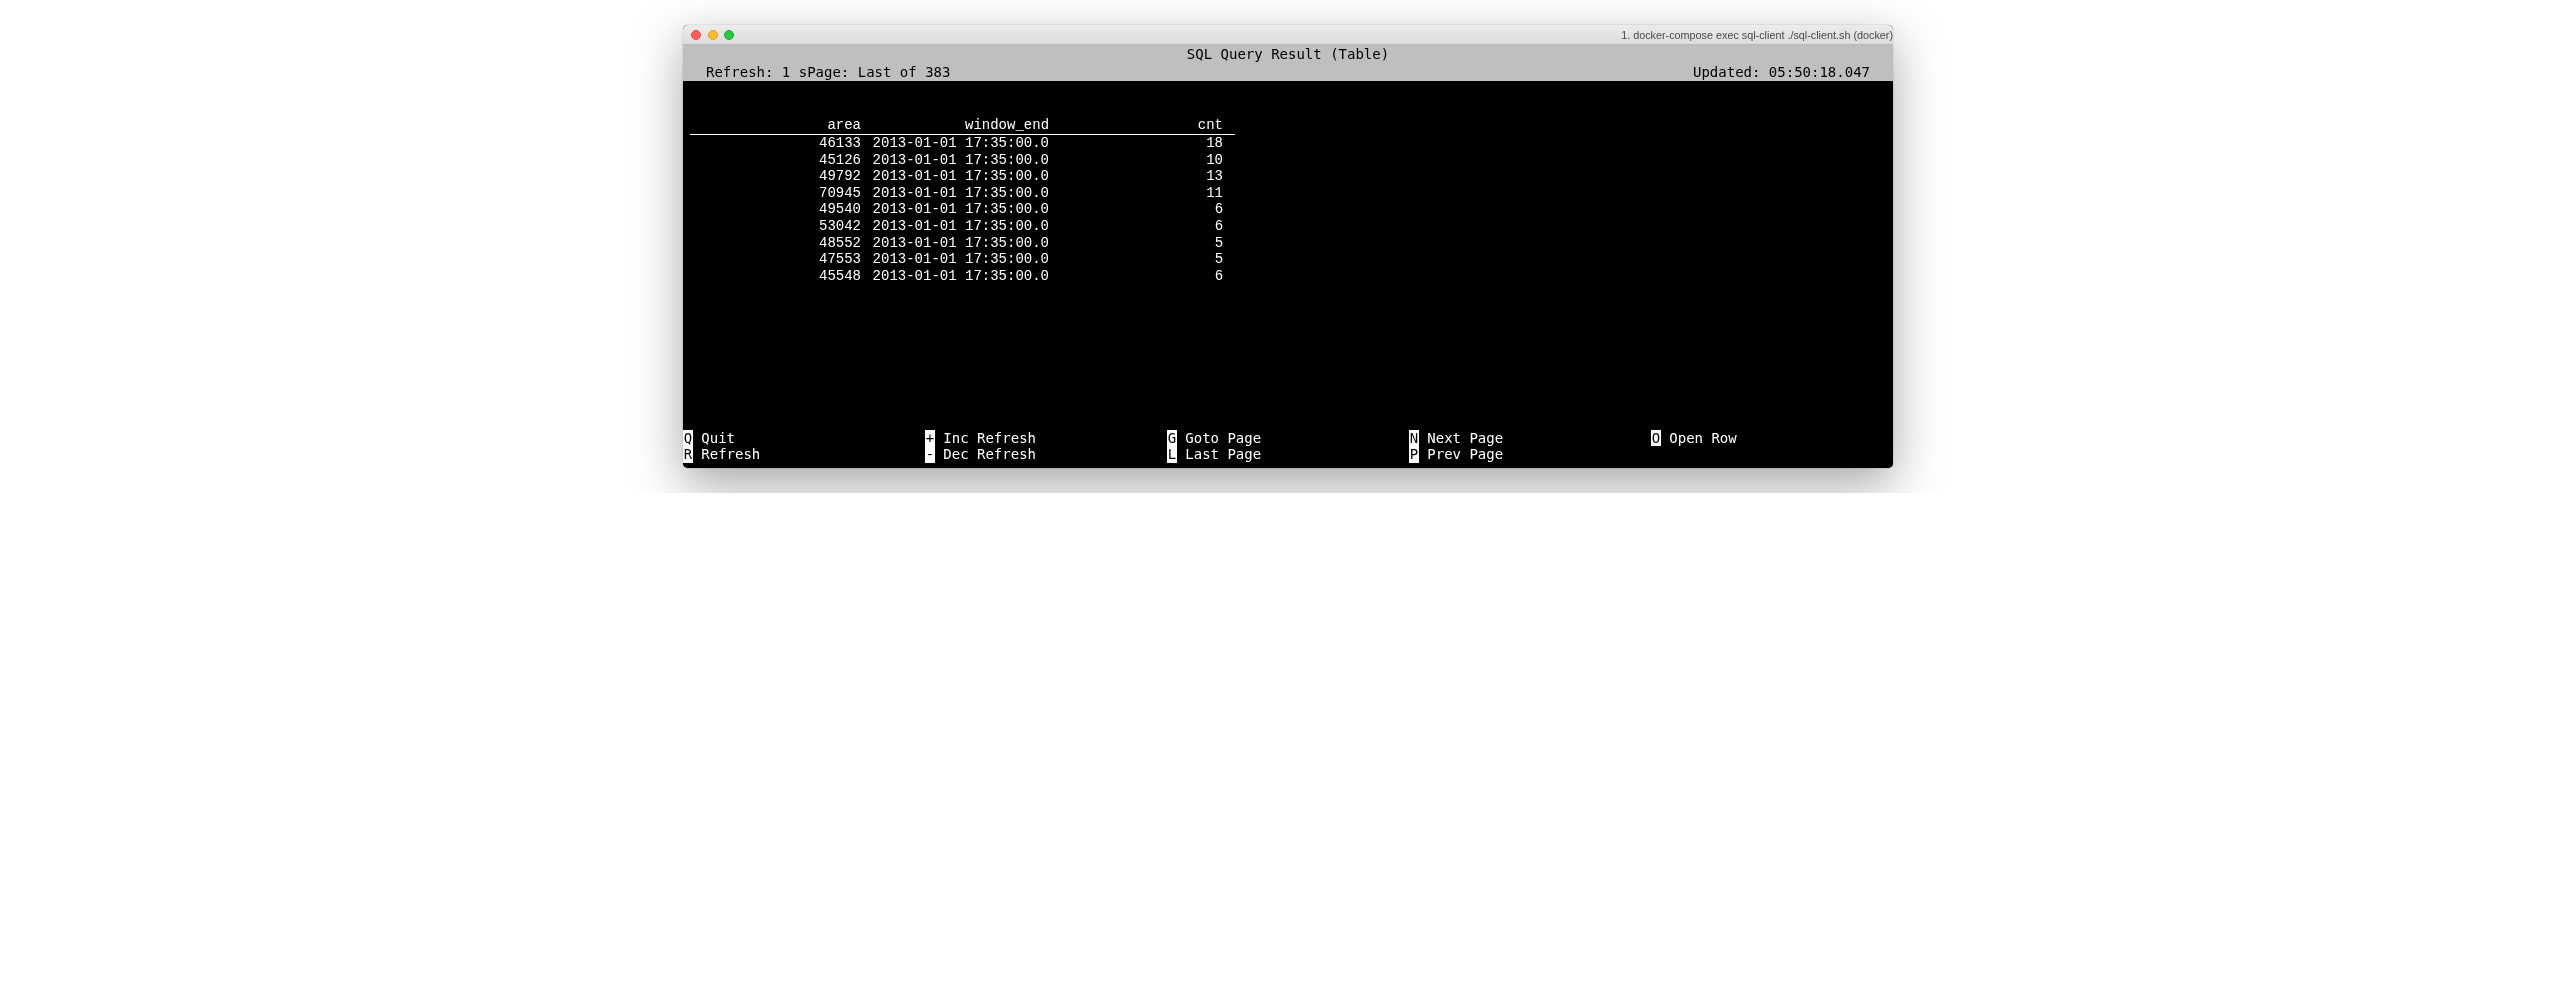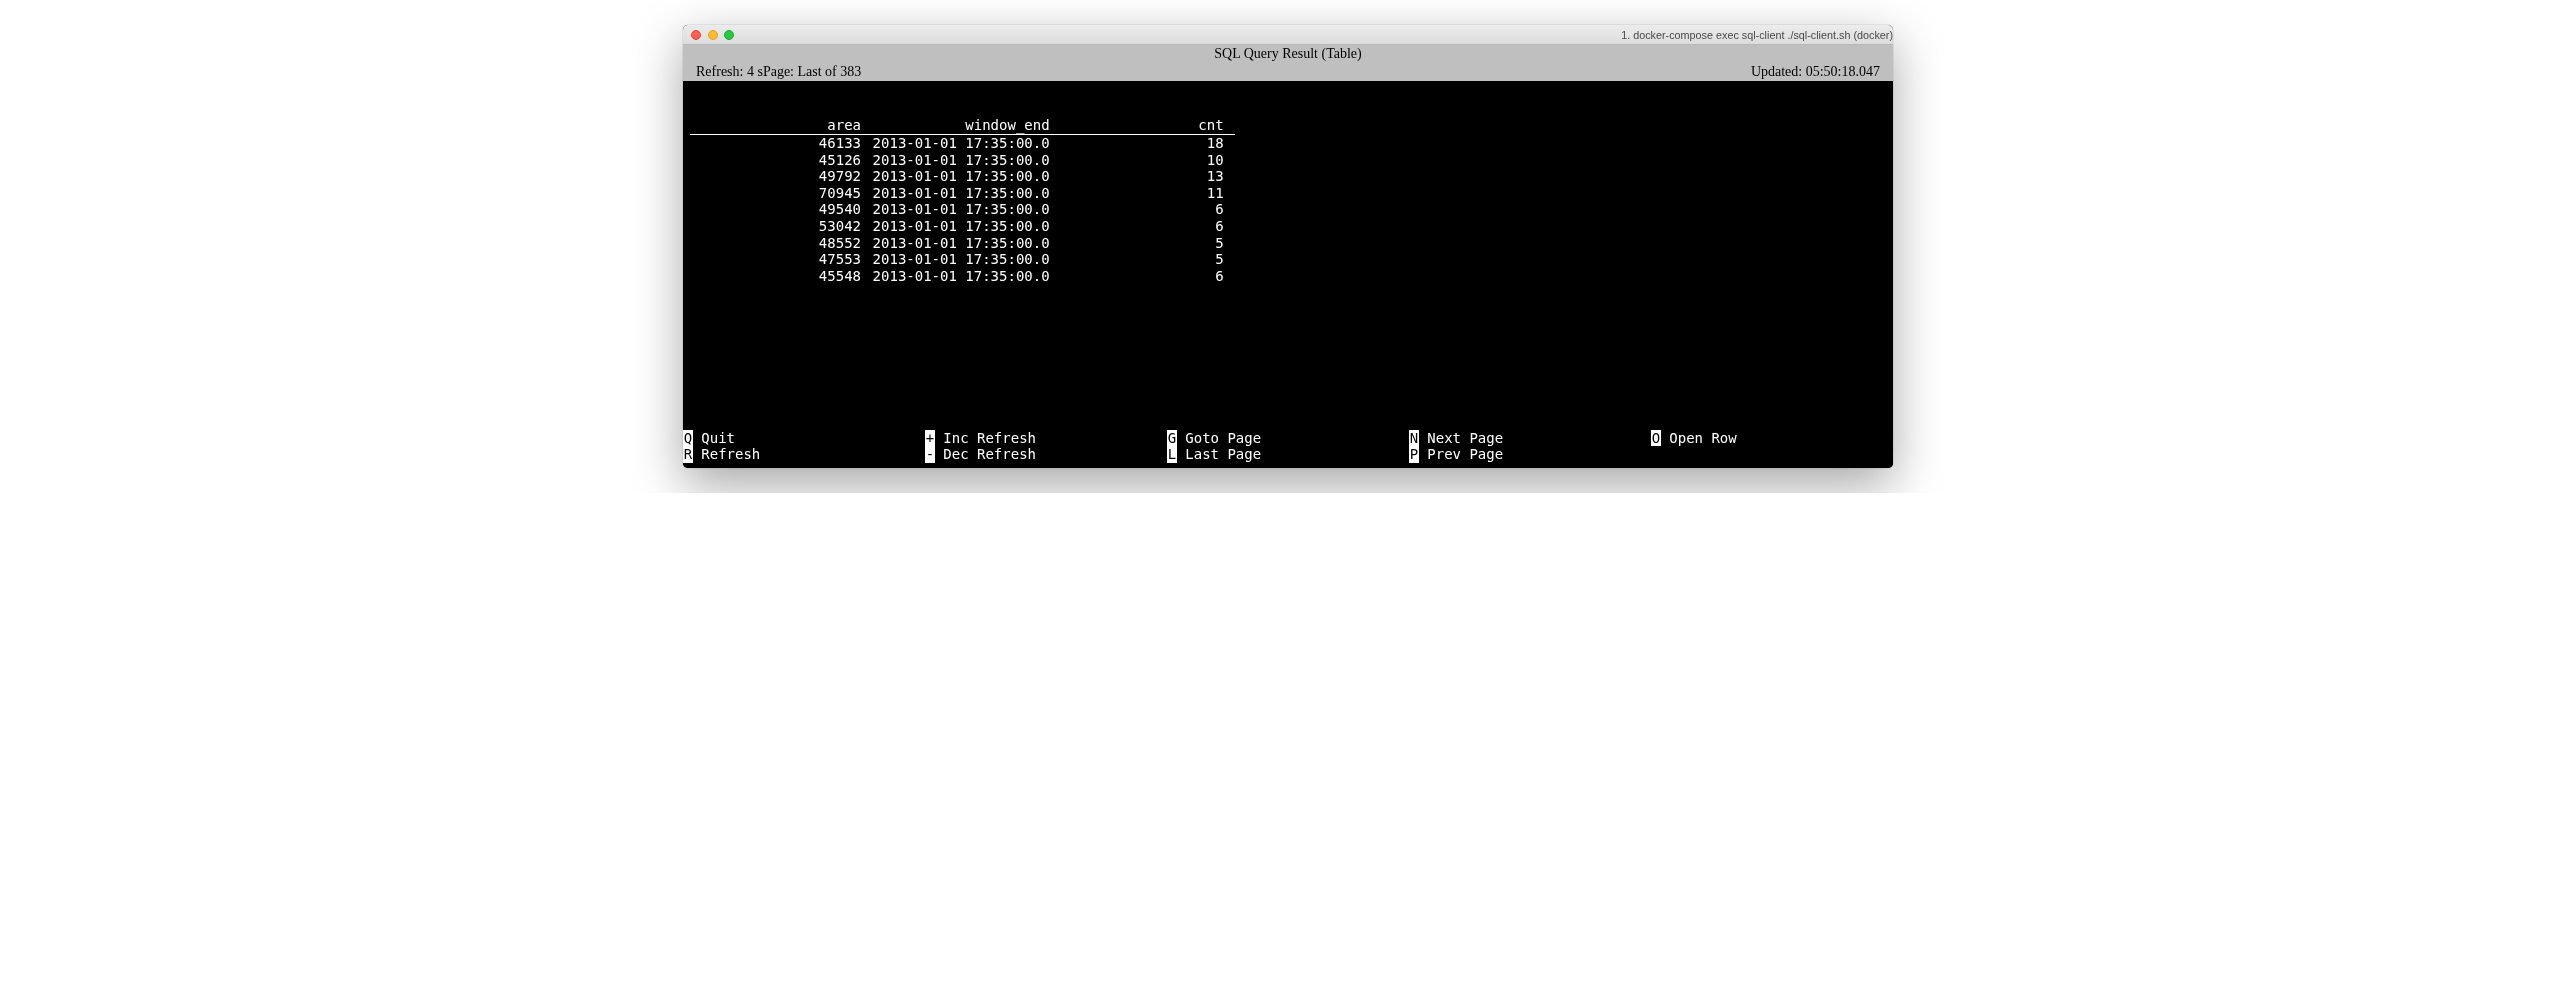--- a/index.html
+++ b/index.html
@@ -53,22 +53,21 @@
     color: #fff;
     display: flex;
     flex-direction: column;
     height: 423px;
     white-space: pre;
   }
   .header-gray {
     background: #bfbfbf;
     color: #000;
     line-height: 18px;
-    padding: 0 13px;
-    font-family: Liberation Serif, serif;
+    padding: 0 23px;
   }
   .header-row1 { text-align: center; }
   .header-row2 { display: flex; }
   .hdr-left   { flex: 0 0 auto; }
   .hdr-center { flex: 1; text-align: left; }
   .hdr-right  { flex: 0 0 auto; text-align: left; }
   .content {
     flex: 1;
     padding: 3.3px 6.6px 0 6.6px;
     line-height: 16.6px;
@@ -76,20 +75,21 @@
   }
   table.term-table {
     border-collapse: collapse;
     color: #fff;
     width: auto;
   }
   table.term-table th, table.term-table td {
     text-align: right;
     padding: 0 11.6px 0 0;
     font-weight: normal;
+    font-family: Liberation Mono, monospace;
   }
   table.term-table th {
     border-bottom: 0.8px solid #fff;
   }
   .col-area { width: 183px; }
   .col-wend { width: 174px; }
   .col-cnt  { width: 174px; }
   .footer {
     display: flex;
     padding: 0 0 5px 0;
@@ -122,21 +122,21 @@
       <div class="tl-btn tl-close"></div>
       <div class="tl-btn tl-min"></div>
       <div class="tl-btn tl-max"></div>
     </div>
     <div class="titlebar-title">1. docker-compose exec sql-client ./sql-client.sh (docker)</div>
   </div>
 
   <div class="term">
     <div class="header-gray header-row1">SQL Query Result (Table)</div>
     <div class="header-gray header-row2">
-      <div class="hdr-left">Refresh: 4 s</div>
+      <div class="hdr-left">Refresh: 1 s</div>
       <div class="hdr-center">Page: Last of 383</div>
       <div class="hdr-right">Updated: 05:50:18.047</div>
     </div>
 
     <div class="content">
       <table class="term-table">
         <thead>
           <tr>
             <th class="col-area">area</th>
             <th class="col-wend">window_end</th>

